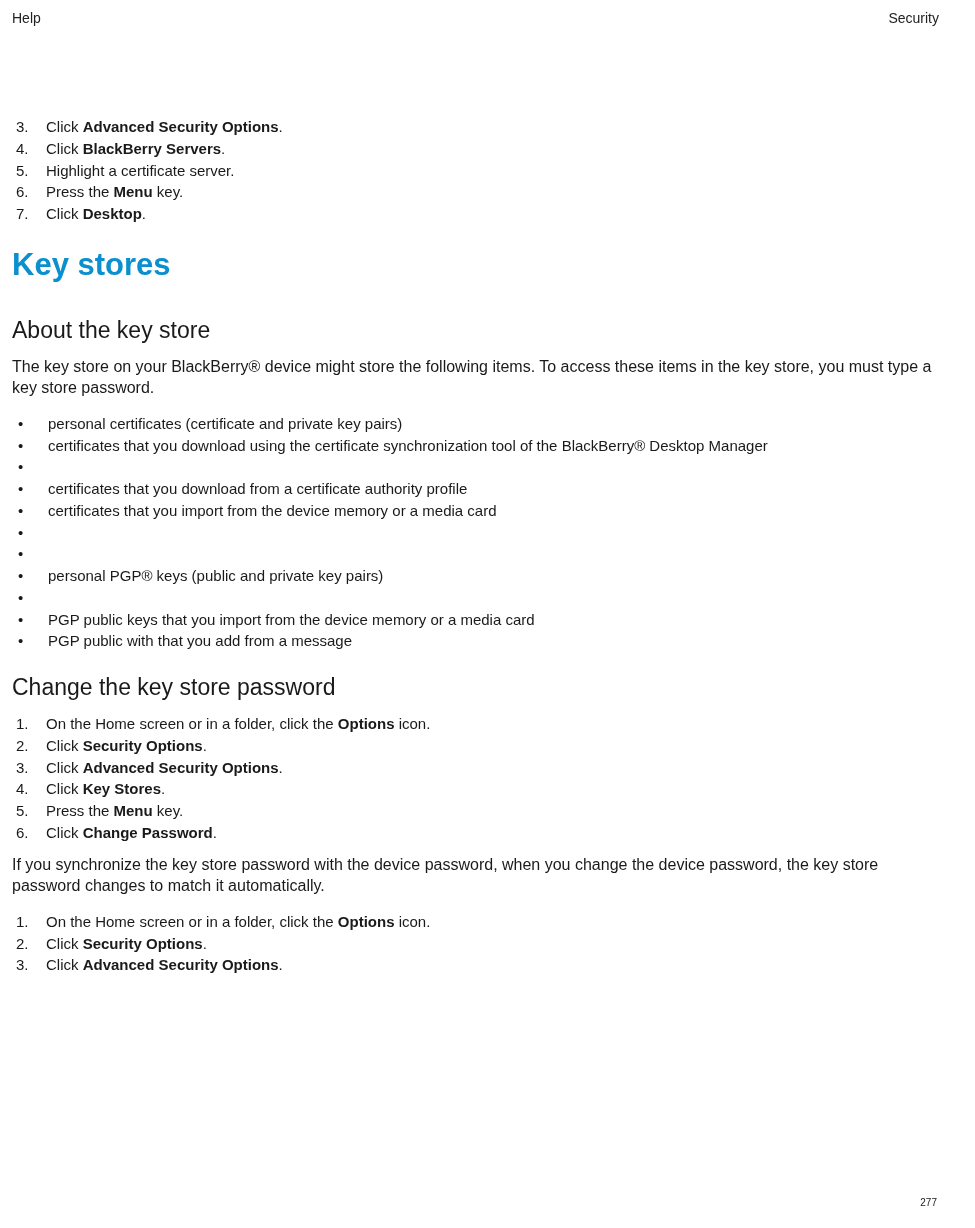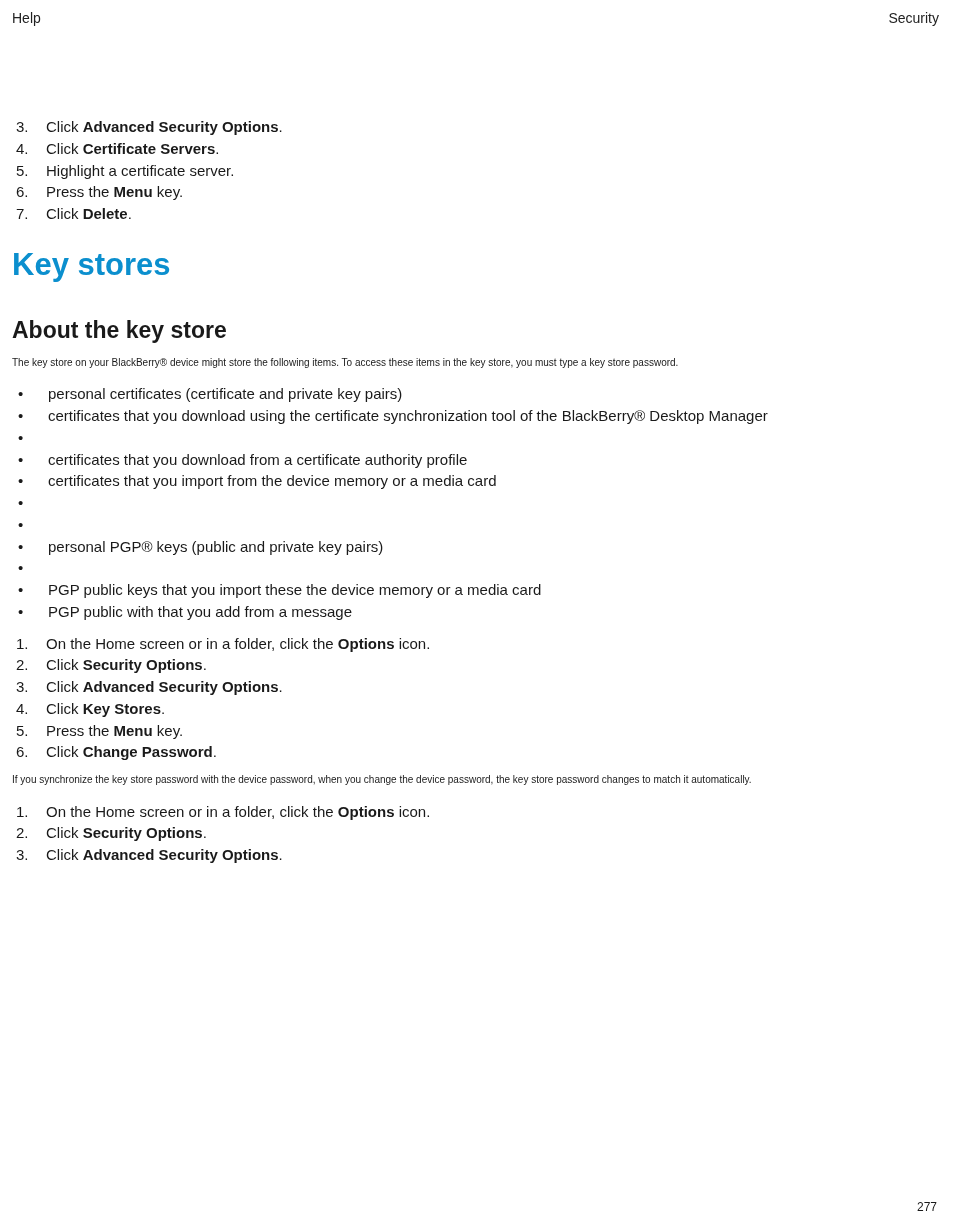--- a/index.html
+++ b/index.html
@@ -25,26 +25,26 @@
     margin-bottom: 90px;
   }
   .h1 {
     font-size: 31px;
     font-weight: 700;
     color: #0b8fce;
     margin: 22px 0 34px 0;
   }
   .h2 {
     font-size: 23px;
-    font-weight: 700;
+    font-weight: 400;
     color: #1a1a1a;
     margin: 22px 0 12px 0;
   }
   .para {
-    font-size: 10px;
+    font-size: 16px;
     line-height: 1.35;
     margin: 6px 0 14px 0;
   }
   ol.steps, ul.bullets {
     margin: 2px 0 10px 0;
     padding: 0;
   }
   ol.steps li, ul.bullets li {
     font-size: 15px;
     line-height: 1.45;
@@ -58,55 +58,55 @@
     padding-left: 4px;
   }
   ul.bullets li .dot {
     width: 30px;
     flex: 0 0 30px;
     padding-left: 6px;
   }
   .b { font-weight: 700; }
   .footer-num {
     position: absolute;
-    bottom: 14px;
+    bottom: 20px;
     right: 14px;
-    font-size: 12px;
+    font-size: 10px;
   }
 </style>
 </head>
 <body>
 
 <div class="page">
 
   <div class="hdr">
     <span>Help</span>
     <span>Security</span>
   </div>
 
   <ol class="steps" id="top-steps">
       <li>
         <span class="num">3.</span>
         <span>Click <span class="b">Advanced Security Options</span>.</span>
       </li>
       <li>
         <span class="num">4.</span>
-        <span>Click <span class="b">Certificate Servers</span>.</span>
+        <span>Click <span class="b">BlackBerry Servers</span>.</span>
       </li>
       <li>
         <span class="num">5.</span>
         <span>Highlight a certificate server.</span>
       </li>
       <li>
         <span class="num">6.</span>
         <span>Press the <span class="b">Menu</span> key.</span>
       </li>
       <li>
         <span class="num">7.</span>
-        <span>Click <span class="b">Delete</span>.</span>
+        <span>Click <span class="b">Desktop</span>.</span>
       </li>
     </ol>
 
   <div class="h1">Key stores</div>
 
   <div class="h2">About the key store</div>
   <div class="para">The key store on your BlackBerry® device might store the following items. To access these items in the key store, you must type a key store password.</div>
   <ul class="bullets" id="about-bullets">
       <li>
         <span class="dot">•</span>
@@ -135,28 +135,29 @@
       </li>
       <li>
         <span class="dot">•</span>
         <span>personal PGP® keys (public and private key pairs)</span>
       </li>
       <li>
         <span class="dot">•</span>
       </li>
       <li>
         <span class="dot">•</span>
-        <span>PGP public keys that you import these the device memory or a media card</span>
+        <span>PGP public keys that you import from the device memory or a media card</span>
       </li>
       <li>
         <span class="dot">•</span>
         <span>PGP public with that you add from a message</span>
       </li>
     </ul>
 
+  <div class="h2">Change the key store password</div>
   <ol class="steps" id="change-steps">
       <li>
         <span class="num">1.</span>
         <span>On the Home screen or in a folder, click the <span class="b">Options</span> icon.</span>
       </li>
       <li>
         <span class="num">2.</span>
         <span>Click <span class="b">Security Options</span>.</span>
       </li>
       <li>

